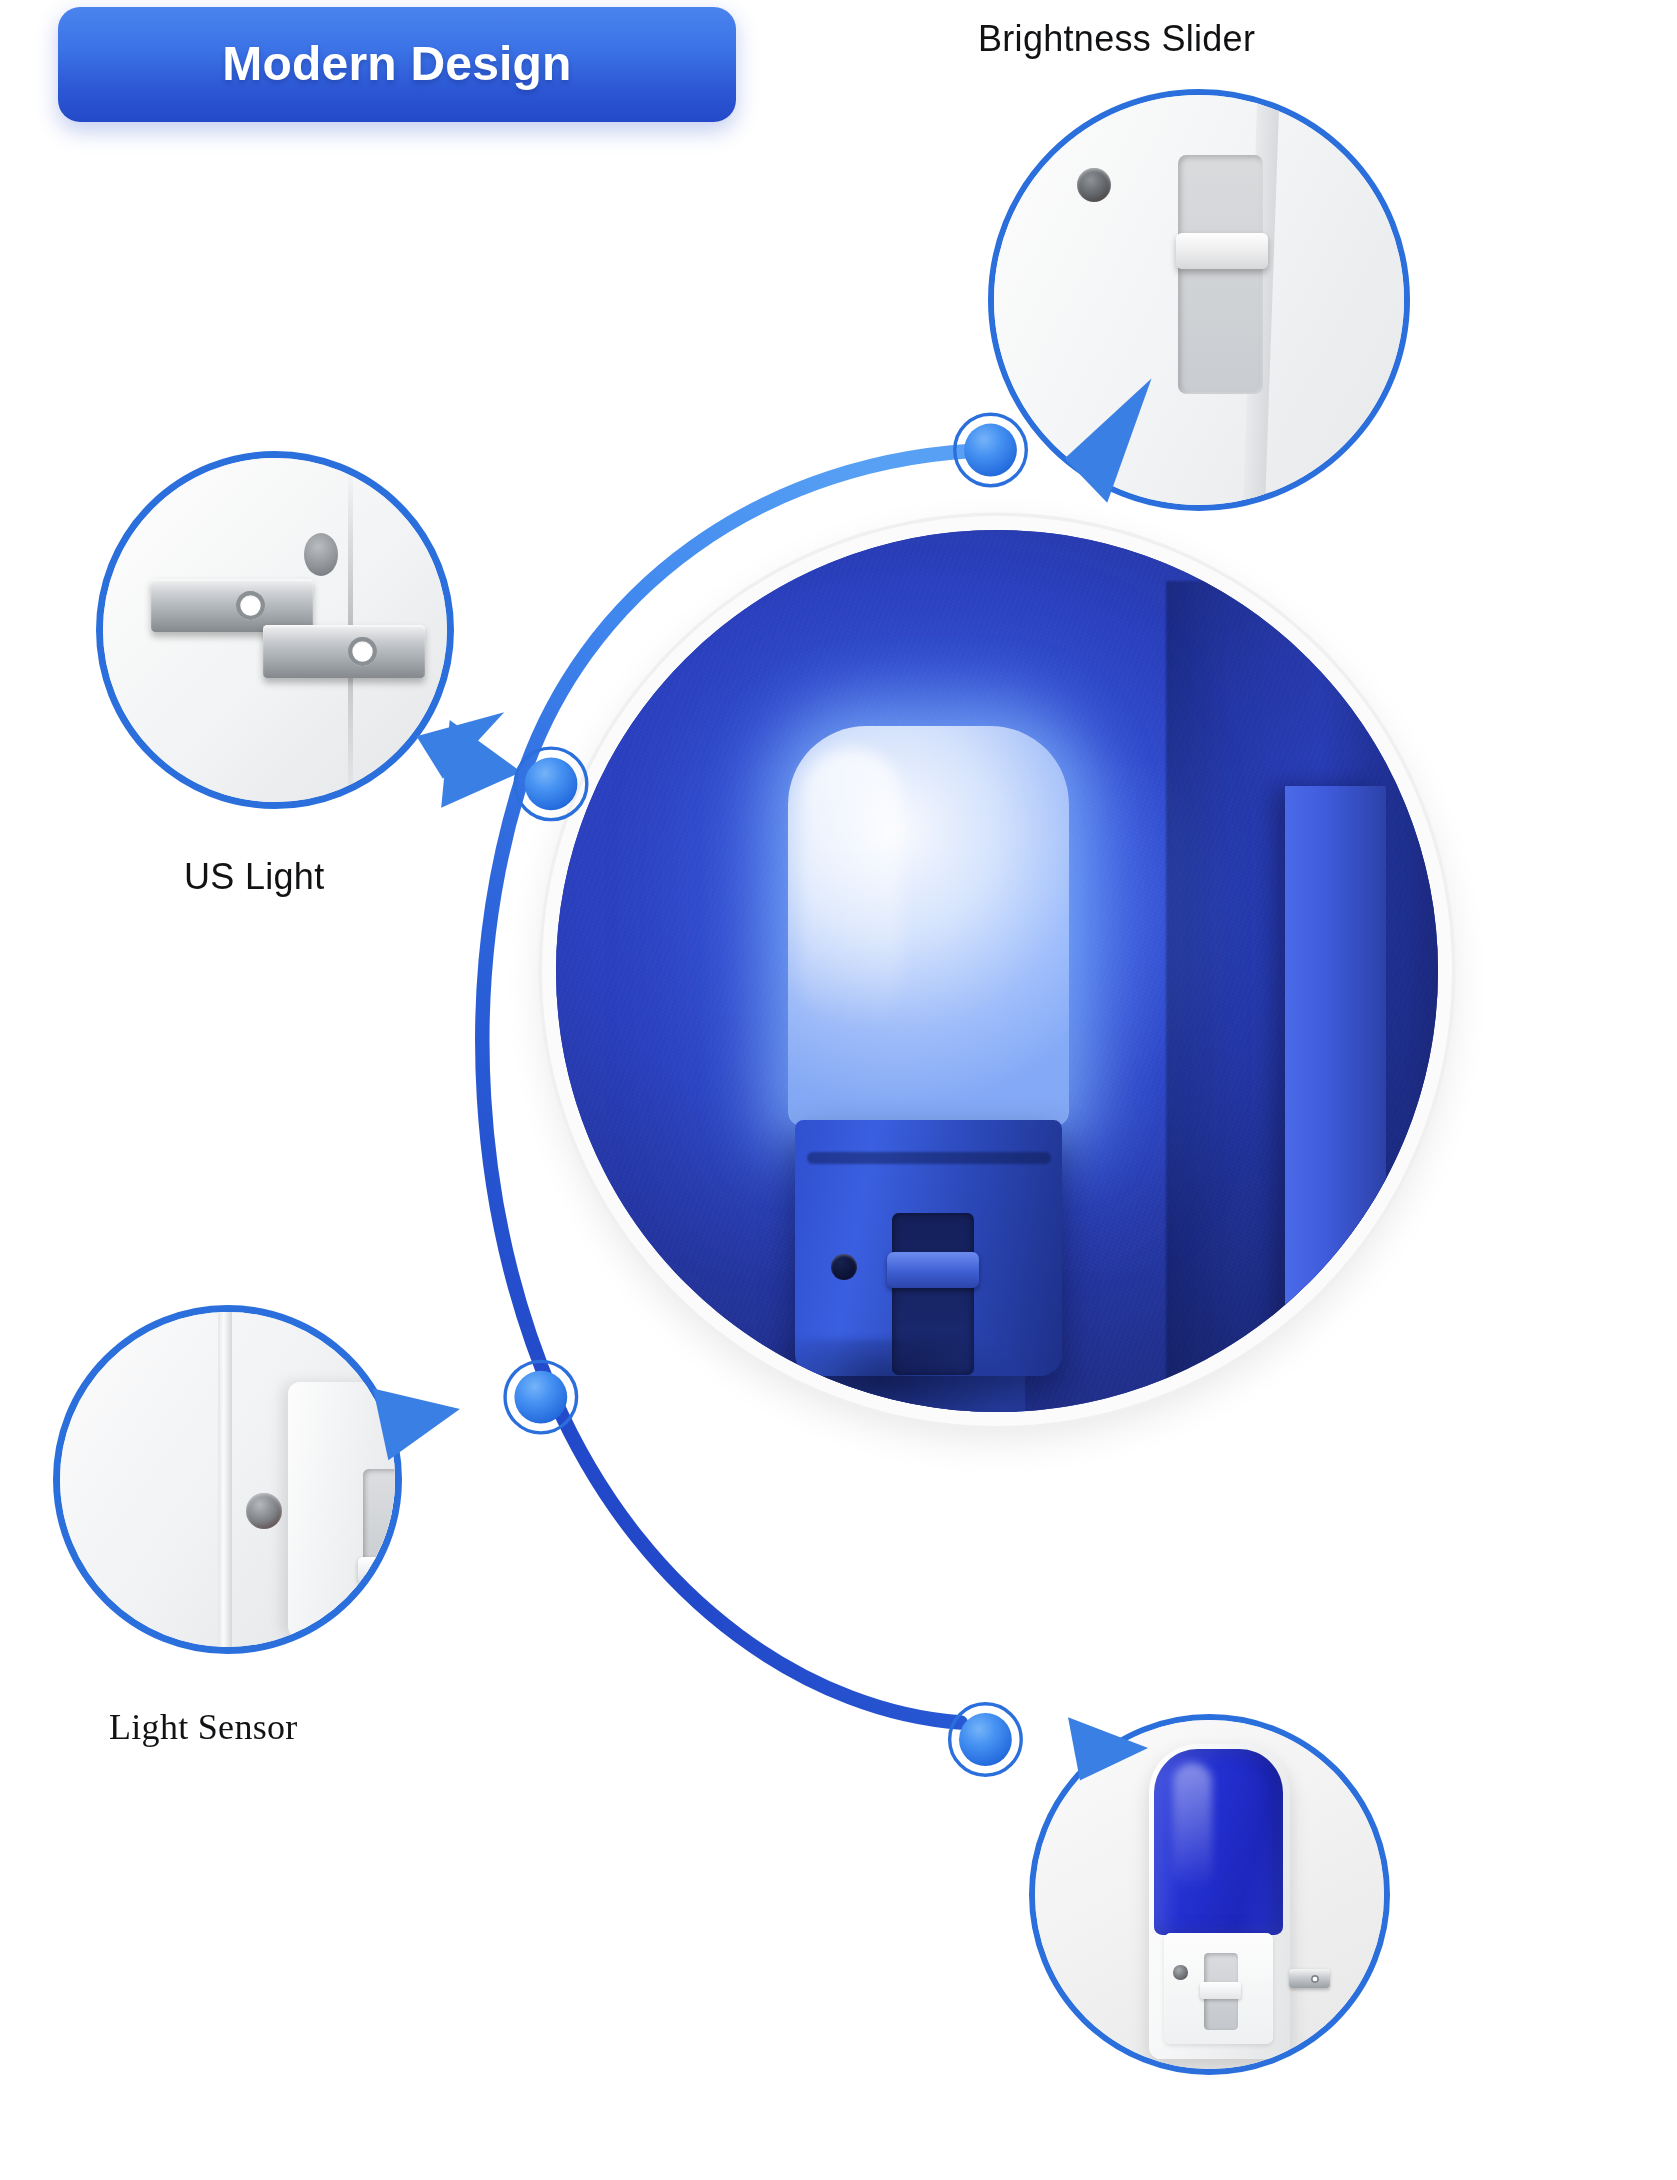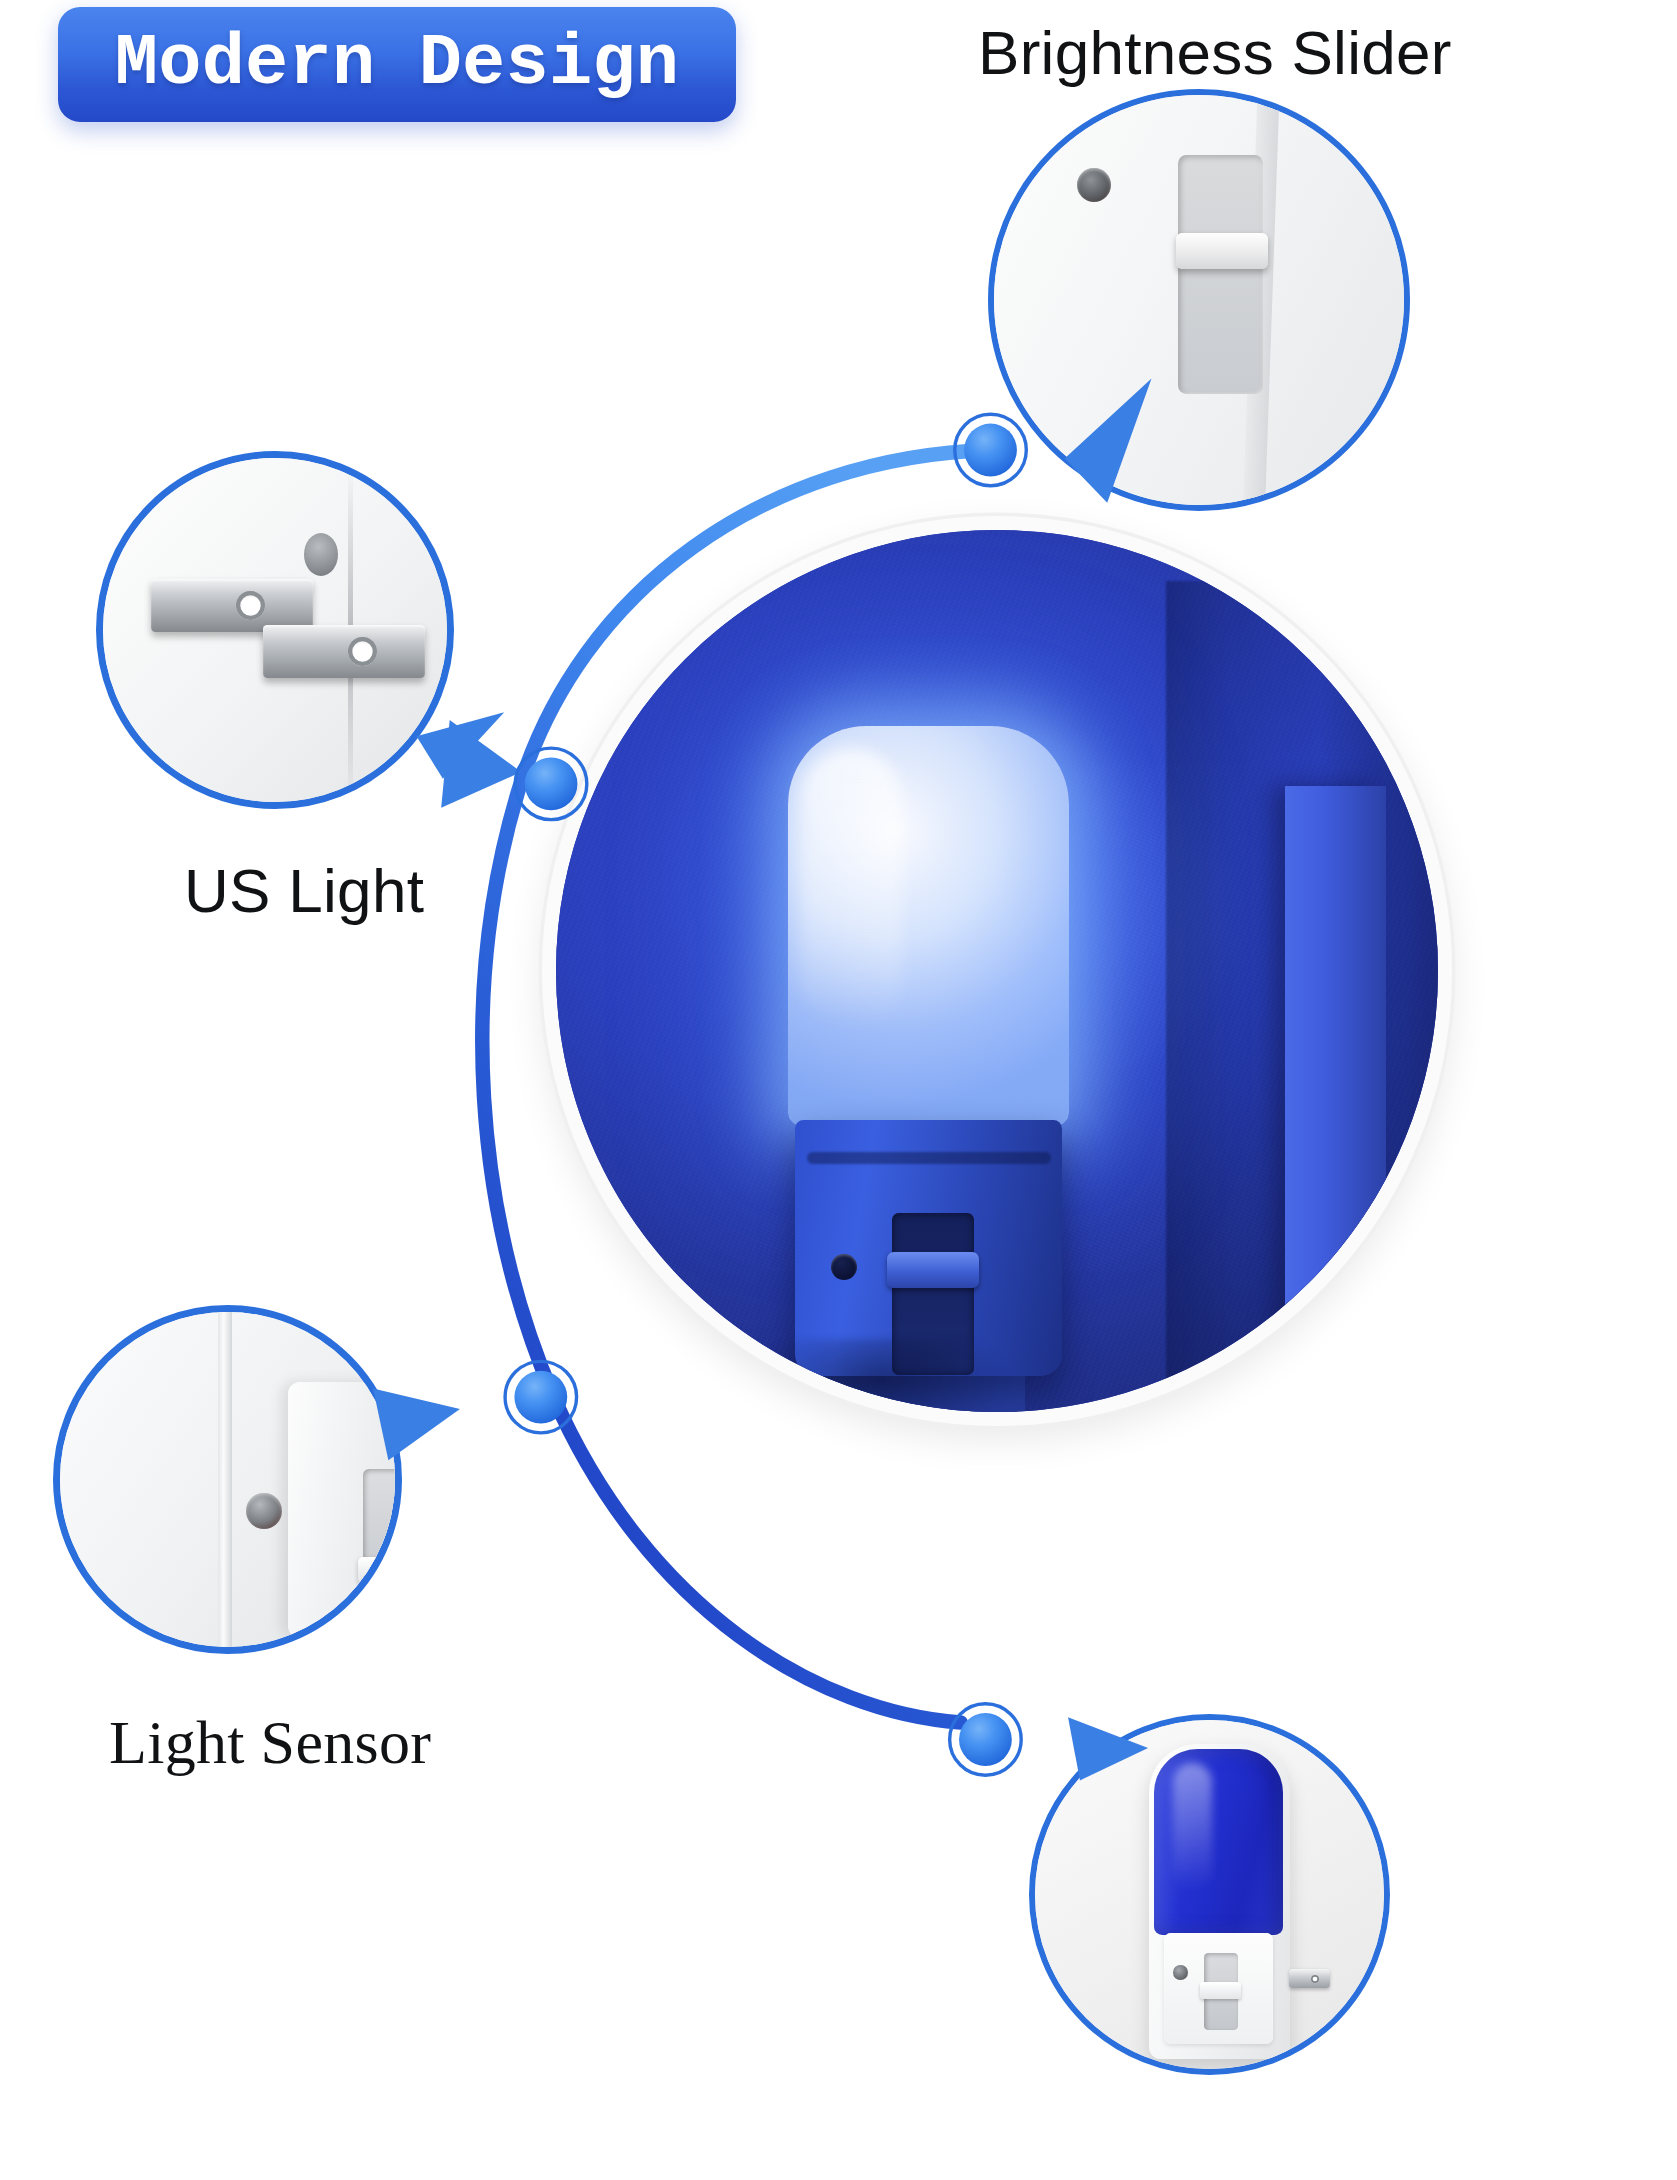--- a/index.html
+++ b/index.html
@@ -12,28 +12,28 @@
 
   
   #badge{
     position:absolute;left:58px;top:6.8px;width:678px;height:115px;
     border-radius:22px;
     background:linear-gradient(180deg,#4a84ee 0%,#3b72e6 38%,#2c57d4 72%,#2449c8 100%);
     box-shadow:0 8.5px 22px rgba(40,80,200,.28);
     display:flex;align-items:center;justify-content:center;
   }
   #badge .txt{
-    color:#ffffff;font-weight:bold;font-size:72px;letter-spacing:0.2px;
+    color:#ffffff;font-weight:bold;font-size:48px;letter-spacing:0.2px;
     text-shadow:0 2.6px 5.1px rgba(20,40,120,.35);
-    white-space:nowrap;line-height:1;font-family:Liberation Mono, monospace;
+    white-space:nowrap;line-height:1;
   }
 
   
   .caption{
-    position:absolute;color:#111214;font-size:62px;font-weight:400;
+    position:absolute;color:#111214;font-size:36px;font-weight:400;
     white-space:nowrap;line-height:1.1;letter-spacing:0.3px;
   }
   #cap-brightness{left:978px;top:19px;}
   #cap-usplug{left:184px;top:857px;}
   #cap-lightsensor{left:109px;top:1708px;font-family:Liberation Serif, serif;}
   #cap-sleek{left:1046px;top:2101px;}
 
   
   .callout{
     position:absolute;border-radius:50%;overflow:hidden;

